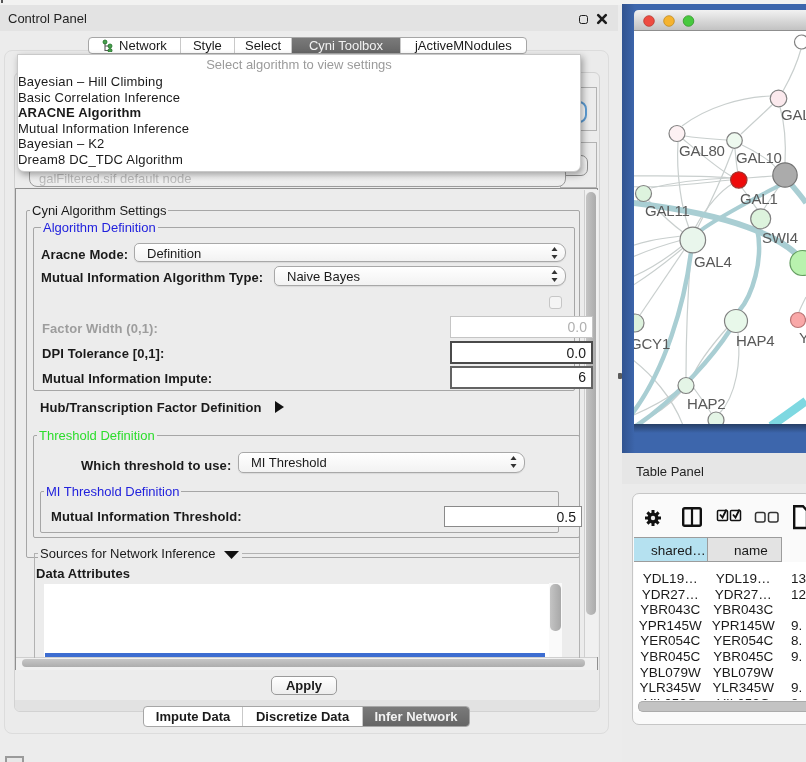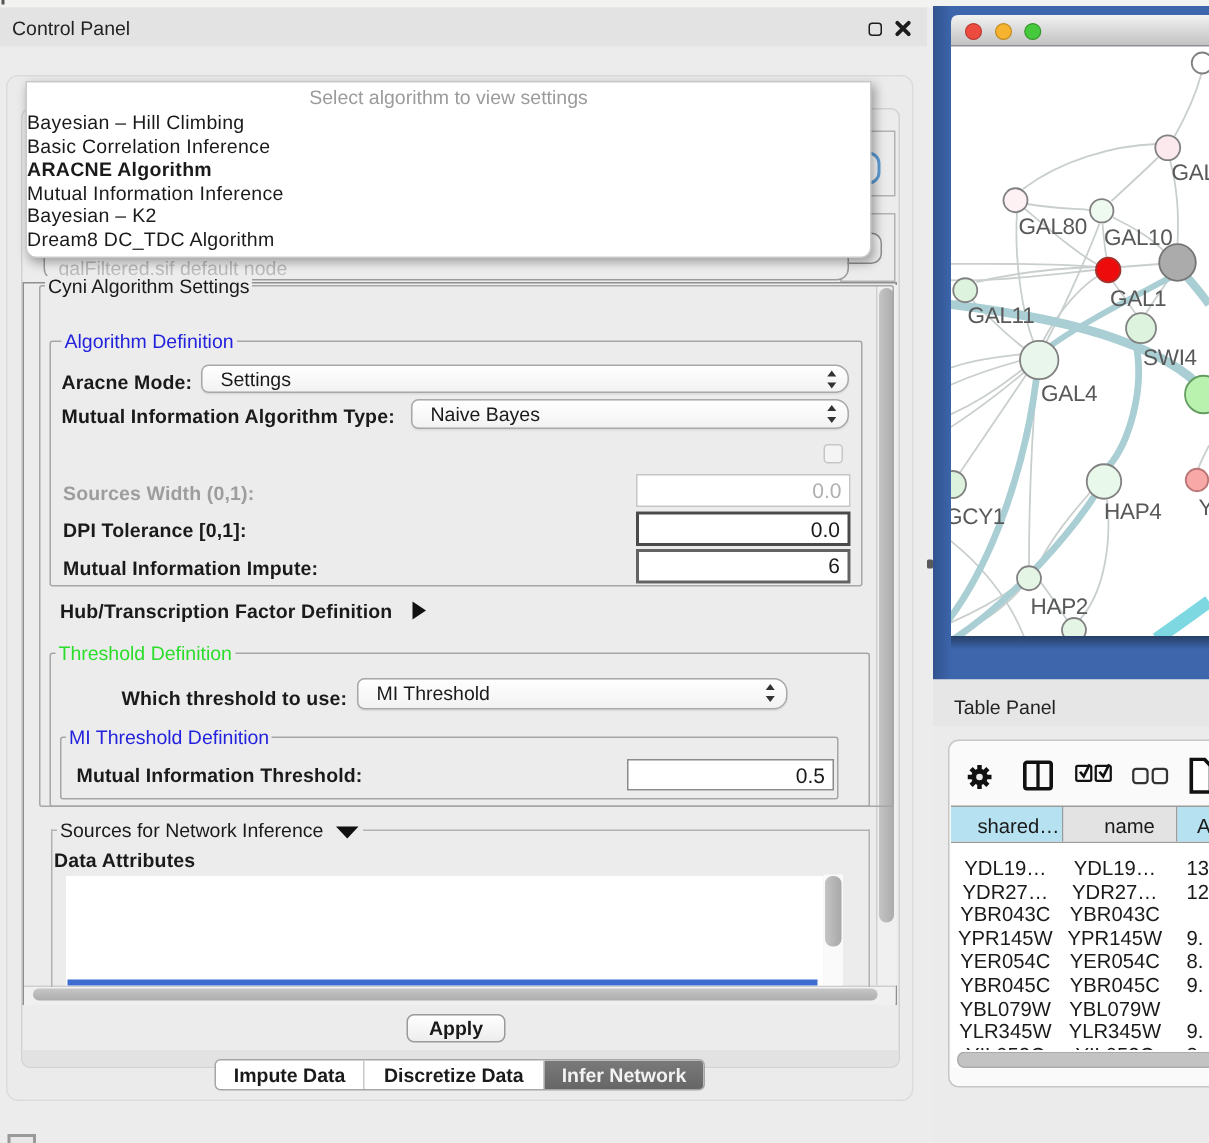--- a/index.html
+++ b/index.html
@@ -7,21 +7,21 @@
   font-family:"Liberation Sans", sans-serif;font-size:13px;color:#1a1a1a;}
 .abs{position:absolute;}
 .b{font-weight:bold;}
 .lbl{font-weight:bold;letter-spacing:0.1px;}
 .gray{color:#9d9d9d;}
 
 .combo{position:absolute;border:1px solid #a8a8a8;border-radius:5px 9px 9px 5px;
   background:linear-gradient(#ffffff,#f2f2f2);box-shadow:0 1px 1px rgba(0,0,0,0.08);}
 .combo .ct{position:absolute;left:12px;top:50%;transform:translateY(-50%);white-space:nowrap;}
 .combo svg{position:absolute;right:6px;top:50%;transform:translateY(-50%);}
-.field{position:absolute;background:#fff;}
+.field{position:absolute;background:#fff;margin-left:26px;}
 .field span{position:absolute;right:5px;top:50%;transform:translateY(-50%);font-size:14px;}
 .group{position:absolute;border:1px solid #a6a6a6;border-radius:2px;}
 .gtitle{position:absolute;top:-7px;background:#ececec;padding:0 2px;white-space:nowrap;line-height:13px;}
 .seg{position:absolute;display:flex;background:#fff;border:1px solid #a6a6a6;border-radius:4px;overflow:hidden;}
 .seg div{display:flex;align-items:center;justify-content:center;border-right:1px solid #c9c9c9;white-space:nowrap;}
 .seg div:last-child{border-right:none;}
 .seg .sel{background:linear-gradient(#7a7a7a,#666666);color:#f2f2f2;}
 </style>
 </head>
 <body>
@@ -35,63 +35,77 @@
   <div class="abs" style="left:579px;top:14.5px;width:7px;height:7px;border:1.5px solid #1c1c1c;border-radius:2.5px;"></div>
   <svg class="abs" style="left:596px;top:13px;" width="12" height="12" viewBox="0 0 12 12">
     <path d="M2.2 2.2 L9.8 9.8 M9.8 2.2 L2.2 9.8" stroke="#1c1c1c" stroke-width="2.6" stroke-linecap="round"></path>
   </svg>
 
   <div class="abs" style="left:4px;top:50px;width:605px;height:684px;background:#ebebeb;border:1px solid #dcdcdc;border-radius:8px;box-sizing:border-box;"></div>
 
   <div class="abs" style="left:14px;top:72px;width:586px;height:640px;background:#ececec;border:1px solid #d2d2d2;border-radius:6px;box-sizing:border-box;"></div>
   <div class="abs" style="left:15px;top:700px;width:584px;height:11px;background:#e2e2e2;border-radius:0 0 5px 5px;"></div>
 
+  <div class="seg" style="left:88px;top:37px;width:439px;height:16.5px;box-sizing:border-box;">
+    <div style="width:92px;">
+      <svg width="13" height="13" viewBox="0 0 13 13" style="margin-right:4px;">
+        <path d="M3 4 L3 11.5 L7 11.5 M3 7 L7 7" stroke="#5a5a5a" stroke-width="1.1" fill="none"></path>
+        <circle cx="3" cy="3" r="2" fill="#46a04c" stroke="#1e6e24" stroke-width="0.8"></circle>
+        <circle cx="8" cy="7" r="2" fill="#46a04c" stroke="#1e6e24" stroke-width="0.8"></circle>
+        <circle cx="8" cy="11.5" r="2" fill="#46a04c" stroke="#1e6e24" stroke-width="0.8"></circle>
+      </svg>
+      Network</div>
+    <div style="width:54px;">Style</div>
+    <div style="width:57px;">Select</div>
+    <div class="sel" style="width:109px;">Cyni Toolbox</div>
+    <div style="width:127px;">jActiveMNodules</div>
+  </div>
 
   <div class="abs" style="left:560px;top:87px;width:35px;height:42px;border:1px solid #b2b2b2;"></div>
   <div class="abs" style="left:560px;top:142px;width:35px;height:44px;border:1px solid #b2b2b2;"></div>
   <div class="abs" style="left:555px;top:101px;width:32px;height:22px;border:2.5px solid #5e9ed6;border-radius:8px;background:#fff;box-sizing:border-box;"></div>
   <div class="abs" style="left:555px;top:155px;width:33px;height:21px;border:1px solid #909090;border-radius:7px;background:linear-gradient(#fdfdfd,#ededed);box-sizing:border-box;"></div>
 
   <div class="abs" style="left:29px;top:165px;width:537px;height:22px;border:1px solid #9b9b9b;border-radius:8px;background:linear-gradient(#fdfdfd,#ebebeb);box-sizing:border-box;">
     <span style="position:absolute;left:9px;top:5px;color:#bcbcbc;">galFiltered.sif default node</span>
   </div>
 
   <div class="abs" style="left:15px;top:188px;width:583px;height:482px;border:1px solid #8f8f8f;box-sizing:border-box;background:#ececec;"></div>
 
   <div class="abs" style="left:584px;top:190px;width:13px;height:467px;background:#f0f0f0;border-left:1px solid #cfcfcf;"></div>
   <div class="abs" style="left:586px;top:192px;width:10px;height:423px;background:linear-gradient(90deg,#c4c4c4,#ababab);border-radius:5px;"></div>
 
   <div class="abs" style="left:16px;top:657px;width:581px;height:11.5px;background:#f0f0f0;border-top:1px solid #cfcfcf;"></div>
   <div class="abs" style="left:22px;top:659px;width:563px;height:8px;background:linear-gradient(#c6c6c6,#adadad);border-radius:4px;"></div>
 
-  <div class="group" style="left:26px;top:190px;width:552px;height:346px;border-color:#a6a6a6;padding-left:16px;">
+  <div class="group" style="left:26px;top:210px;width:552px;height:346px;border-color:#a6a6a6;">
     <span class="gtitle" style="left:3px;">Cyni Algorithm Settings</span>
   </div>
 
   <div class="group" style="left:33px;top:227px;width:540px;height:162px;">
     <span class="gtitle" style="left:7px;color:#2222dd;">Algorithm Definition</span>
   </div>
   <div class="abs lbl" style="left:41px;top:247px;">Aracne Mode:</div>
   <div class="combo" style="left:134px;top:243px;width:432px;height:19px;box-sizing:border-box;">
-    <span class="ct">Settings</span>
+    <span class="ct">Definition</span>
     <svg width="9" height="14" viewBox="0 0 9 14">
         <path d="M4.5 1 L7.5 5 L1.5 5 Z" fill="#333"></path>
         <path d="M4.5 13 L7.5 9 L1.5 9 Z" fill="#333"></path>
       </svg>
   </div>
   <div class="abs lbl" style="left:41px;top:270px;">Mutual Information Algorithm Type:</div>
   <div class="combo" style="left:274px;top:266px;width:292px;height:20px;box-sizing:border-box;">
     <span class="ct">Naive Bayes</span>
     <svg width="9" height="14" viewBox="0 0 9 14">
         <path d="M4.5 1 L7.5 5 L1.5 5 Z" fill="#333"></path>
         <path d="M4.5 13 L7.5 9 L1.5 9 Z" fill="#333"></path>
       </svg>
   </div>
   <div class="abs" style="left:549px;top:296px;width:13px;height:13px;background:#f4f4f4;border:1px solid #c6c6c6;border-radius:3px;box-sizing:border-box;"></div>
-  <div class="abs lbl gray" style="left:42px;top:321px;">Sources Width (0,1):</div>
+  <div class="abs lbl gray" style="left:42px;top:321px;">Factor Width (0,1):</div>
   <div class="field" style="left:424px;top:316px;width:143px;height:22px;border:1px solid #c5c5c5;box-sizing:border-box;">
       <span style="color:#b0b0b0;">0.0</span>
     </div>
   <div class="abs lbl" style="left:42px;top:346px;">DPI Tolerance [0,1]:</div>
   <div class="field" style="left:424px;top:341px;width:143px;height:23px;border:2px solid #4a4a4a;box-sizing:border-box;">
       <span>0.0</span>
     </div>
   <div class="abs lbl" style="left:42px;top:371px;">Mutual Information Impute:</div>
   <div class="field" style="left:424px;top:366px;width:143px;height:22.5px;border:2px solid #636363;box-sizing:border-box;">
       <span>6</span>
@@ -294,21 +308,21 @@
     </g>
 
     <g fill="none" stroke="#333" stroke-width="1.5">
       <rect x="110.5" y="7.5" width="9.5" height="9.5" rx="2"></rect>
       <rect x="123.5" y="7.5" width="9.5" height="9.5" rx="2"></rect>
     </g>
 
     <path d="M149.2 1.2 L158 1.2 L162 5.5 L162 23 L149.2 23 Z" fill="#fff" stroke="#111" stroke-width="2.4"></path>
   </svg>
 
-  <div class="abs" style="left:634px;top:537px;width:172px;height:25px;display:flex;border-top:1px solid #9c9c9c;border-bottom:1px solid #9c9c9c;box-sizing:border-box;font-size:13.5px;">
+  <div class="abs" style="left:634px;top:537px;width:148px;height:25px;display:flex;border-top:1px solid #9c9c9c;border-bottom:1px solid #9c9c9c;box-sizing:border-box;font-size:13.5px;">
     <div style="width:75px;background:#b5e1f0;border-right:1px solid #9c9c9c;text-align:center;line-height:25px;box-sizing:border-box;padding-left:16px;">shared…</div>
     <div style="width:76px;background:#e3e3e3;border-right:1px solid #9c9c9c;text-align:center;line-height:25px;box-sizing:border-box;padding-left:13px;">name</div>
     <div style="flex:1;background:#b5e1f0;overflow:hidden;"><span style="margin-left:13px;line-height:25px;">A</span></div>
   </div>
 
   <div class="abs" style="left:634px;top:562px;width:172px;height:138px;background:#fff;overflow:hidden;font-size:13.5px;">
     <div style="display:flex;line-height:15.6px;padding-top:9px;">
       <div style="width:75px;text-align:center;">YDL19…<br>YDR27…<br>YBR043C<br>YPR145W<br>YER054C<br>YBR045C<br>YBL079W<br>YLR345W<br>YIL052C</div>
       <div style="width:76px;text-align:center;">YDL19…<br>YDR27…<br>YBR043C<br>YPR145W<br>YER054C<br>YBR045C<br>YBL079W<br>YLR345W<br>YIL052C</div>
       <div style="flex:1;padding-left:11px;">13<br>12<br><br>9.<br>8.<br>9.<br><br>9.<br>8.</div>

